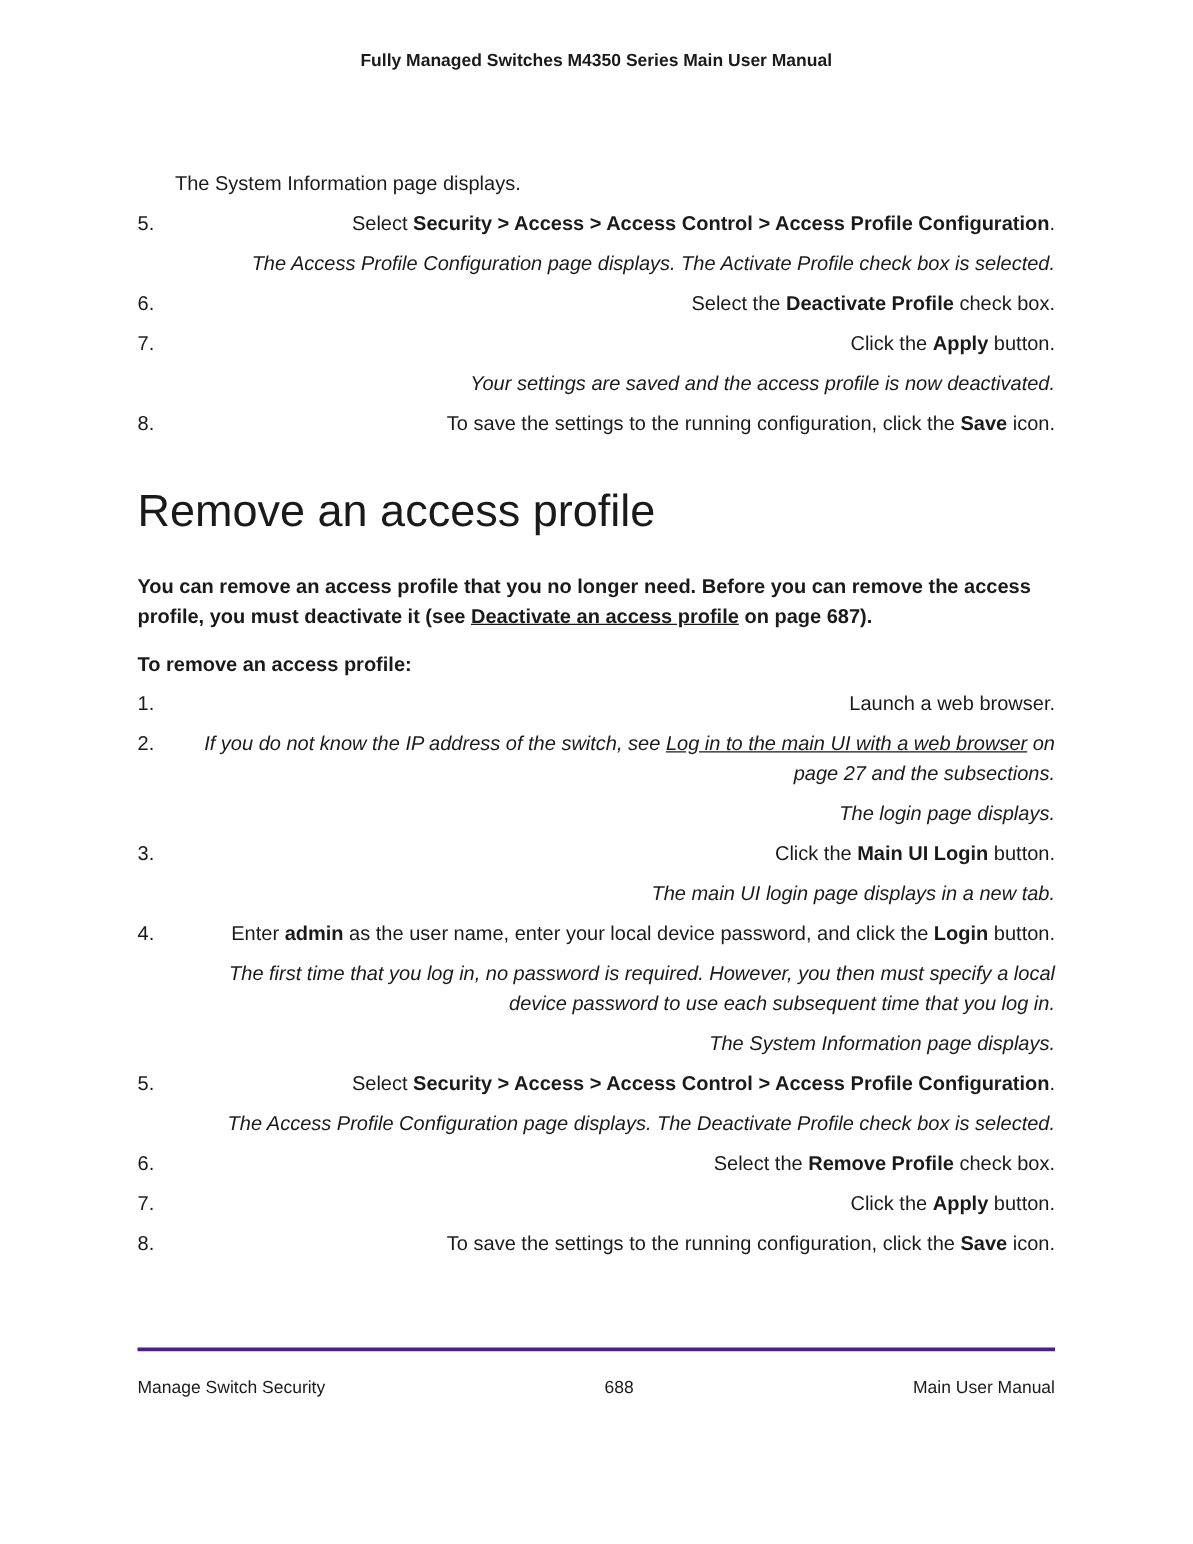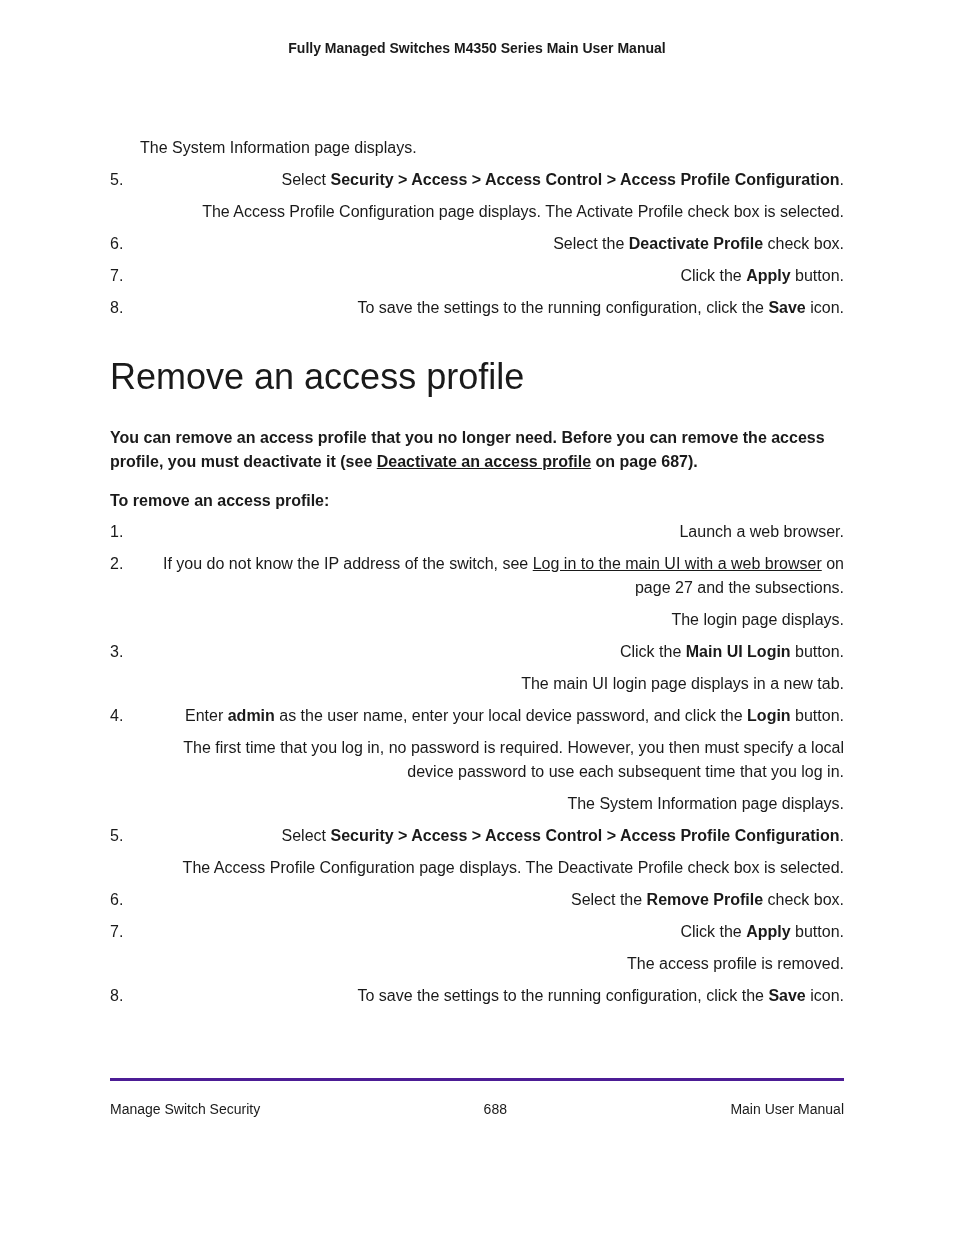--- a/index.html
+++ b/index.html
@@ -49,20 +49,21 @@
     }
     ol li::before {
       content: counter(item) ".";
       position: absolute;
       left: 0;
       font-family: Arial, sans-serif;
     }
     .li-continuation {
       margin-top: 8px;
       margin-bottom: 6px;
+      font-style: italic;
     }
     h1 {
       font-family: Arial, sans-serif;
       font-size: 36px;
       font-weight: normal;
       margin-top: 36px;
       margin-bottom: 28px;
     }
     .intro-text {
       font-family: Arial, sans-serif;
@@ -106,20 +107,21 @@
 <ol class="start-5">
   <li>
     <span>Select </span><span class="bold">Security &gt; Access &gt; Access Control &gt; Access Profile Configuration</span><span>.</span>
     <div class="li-continuation">The Access Profile Configuration page displays. The Activate Profile check box is selected.</div>
   </li>
   <li>
     <span>Select the </span><span class="bold">Deactivate Profile</span><span> check box.</span>
   </li>
   <li>
     <span>Click the </span><span class="bold">Apply</span><span> button.</span>
+    <div class="li-continuation">Your settings are saved and the access profile is now deactivated.</div>
   </li>
   <li>
     <span>To save the settings to the running configuration, click the </span><span class="bold">Save</span><span> icon.</span>
   </li>
 </ol>
 
 <h1>Remove an access profile</h1>
 
 <p class="intro-text">
   <span>You can remove an access profile that you no longer need. Before you can remove the access profile, you must deactivate it (see </span><span class="underline">Deactivate an access profile</span><span> on page 687).</span>
@@ -148,21 +150,20 @@
   </li>
   <li>
     <span>Select </span><span class="bold">Security &gt; Access &gt; Access Control &gt; Access Profile Configuration</span><span>.</span>
     <div class="li-continuation">The Access Profile Configuration page displays. The Deactivate Profile check box is selected.</div>
   </li>
   <li>
     <span>Select the </span><span class="bold">Remove Profile</span><span> check box.</span>
   </li>
   <li>
     <span>Click the </span><span class="bold">Apply</span><span> button.</span>
-    <div class="li-continuation">The access profile is removed.</div>
   </li>
   <li>
     <span>To save the settings to the running configuration, click the </span><span class="bold">Save</span><span> icon.</span>
   </li>
 </ol>
 
 <div class="footer">
   <span>Manage Switch Security</span>
   <span class="footer-center">688</span>
   <span>Main User Manual</span>

